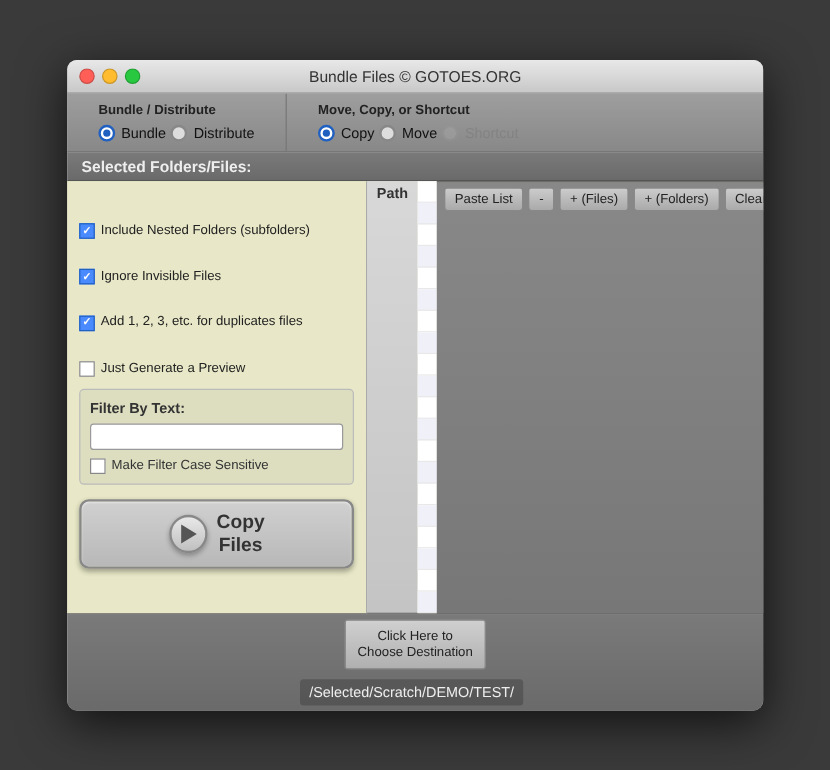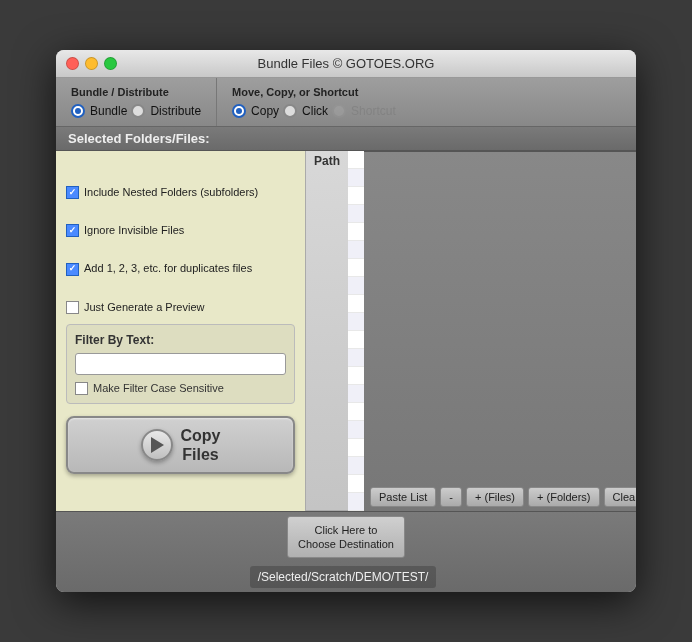--- a/index.html
+++ b/index.html
@@ -48,21 +48,21 @@
       font-size: 13px;
       color: #333;
       font-weight: 500;
     }
     .toolbar {
       display: flex;
       background: linear-gradient(to bottom, #9e9e9e, #888);
       border-bottom: 1px solid #666;
     }
     .toolbar-section {
-      padding: 8px 15px;
+      padding: 8px 26px;
       border-right: 1px solid #777;
     }
     .toolbar-section:last-child { border-right: none; }
     .section-label {
       font-size: 11px;
       color: #222;
       font-weight: 600;
       margin-bottom: 6px;
     }
     .radio-group {
@@ -250,21 +250,21 @@
       font-size: 11px;
       color: #333;
       display: flex;
       align-items: center;
     }
     .table-row:nth-child(even) { background: #f0f0f8; }
     .bottom-toolbar {
       background: linear-gradient(to bottom, #888, #777);
       padding: 4px 6px;
       display: flex;
-      align-items: flex-end;
+      align-items: flex-start;
       gap: 4px;
       border-top: 1px solid #555;
     }
     .bottom-btn {
       padding: 3px 8px;
       font-size: 11px;
       background: linear-gradient(to bottom, #ccc, #aaa);
       border: 1px solid #888;
       border-radius: 3px;
       cursor: pointer;
@@ -333,21 +333,21 @@
 
     <div class="toolbar-section">
       <div class="section-label">Move, Copy, or Shortcut</div>
       <div class="radio-group">
         <div class="radio-item">
           <div class="radio-circle selected"></div>
           <span>Copy</span>
         </div>
         <div class="radio-item">
           <div class="radio-circle"></div>
-          <span>Click</span>
+          <span>Move</span>
         </div>
         <div class="radio-item" style="opacity:0.5;">
           <div class="radio-circle disabled"></div>
           <span style="color:#777;">Shortcut</span>
         </div>
       </div>
     </div>
   </div>
 
   <div class="selected-label">Selected Folders/Files:</div>

